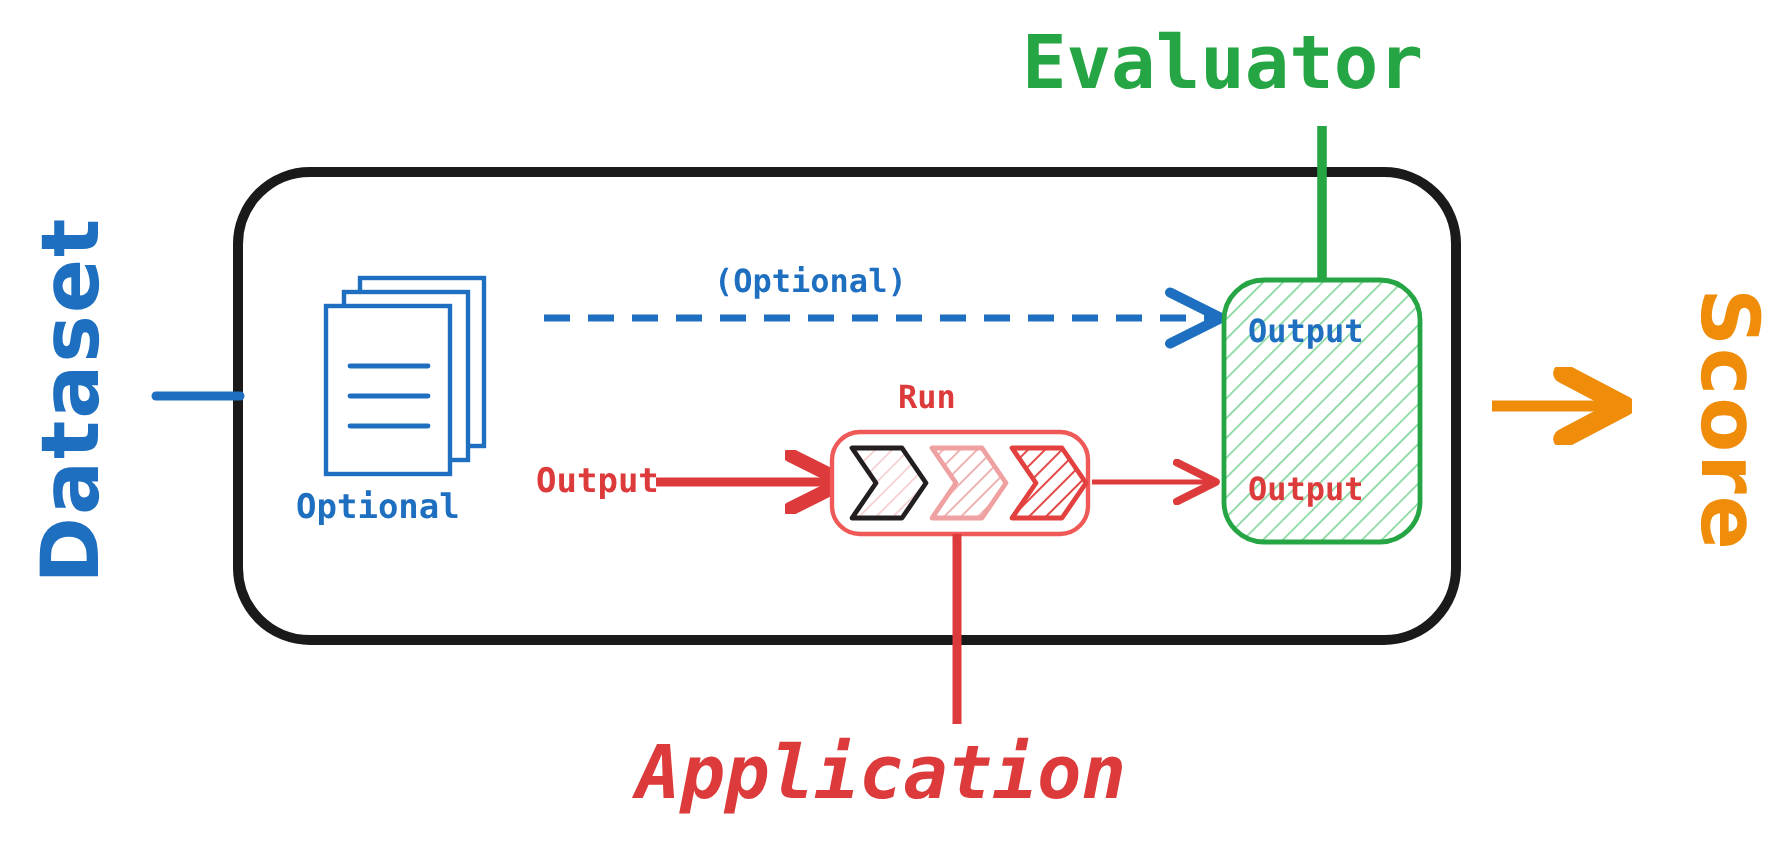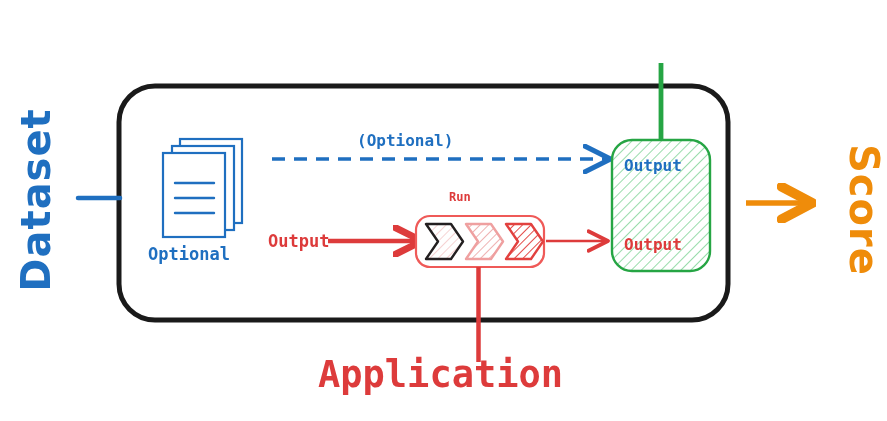--- a/index.html
+++ b/index.html
@@ -65,38 +65,39 @@
     left: 511px;
     top: 13px;
     font-family: "DejaVu Sans Mono", monospace;
     font-weight: bold;
     font-size: 37px;
     color: #26a544;
     letter-spacing: 0px;
   }
   #application-label {
     left: 318px;
-    top: 356px;
+    top: 368px;
     font-family: "DejaVu Sans Mono", monospace;
     font-weight: bold;
     font-size: 37px;
     color: #dd3b3b;
     letter-spacing: 0px;
+    font-style: italic;
   }
 
   
   .small-label {
     font-family: "DejaVu Sans Mono", monospace;
     font-weight: bold;
     font-size: 17px;
   }
   #examples-label { left: 148px; top: 246px; color: #1f6fc0; }
   #optional-label { left: 357px; top: 133px; color: #1f6fc0; font-size: 16px; }
   #input-label    { left: 268px; top: 233px; color: #dd3b3b; }
-  #run-label      { left: 449px; top: 191px; color: #dd3b3b; font-size: 12px; }
+  #run-label      { left: 449px; top: 191px; color: #dd3b3b; font-size: 16px; }
   #output-blue    { left: 624px; top: 158px; color: #1f6fc0; font-size: 16px; }
   #output-red     { left: 624px; top: 237px; color: #dd3b3b; font-size: 16px; }
 </style>
 </head>
 <body>
 
 <div id="canvas">
 
   <svg class="svg-layer" viewBox="0 0 887 421">
     <defs>
@@ -167,20 +168,21 @@
 
     <line x1="661" y1="63" x2="661" y2="141" stroke="#26a544" stroke-width="4.8"></line>
 
     <line x1="746" y1="203" x2="806" y2="203" stroke="#ef8c0a" stroke-width="5.6" marker-end="url(#arrow-orange)"></line>
   </svg>
 
   <div class="lbl big-label" id="dataset-label">Dataset</div>
 
   <div class="lbl big-label" id="score-label">Score</div>
 
+  <div class="lbl" id="evaluator-label">Evaluator</div>
 
   <div class="lbl" id="application-label">Application</div>
 
   <div class="lbl small-label" id="examples-label">Optional</div>
 
   <div class="lbl small-label" id="optional-label">(Optional)</div>
 
   <div class="lbl small-label" id="input-label">Output</div>
 
   <div class="lbl small-label" id="run-label">Run</div>

